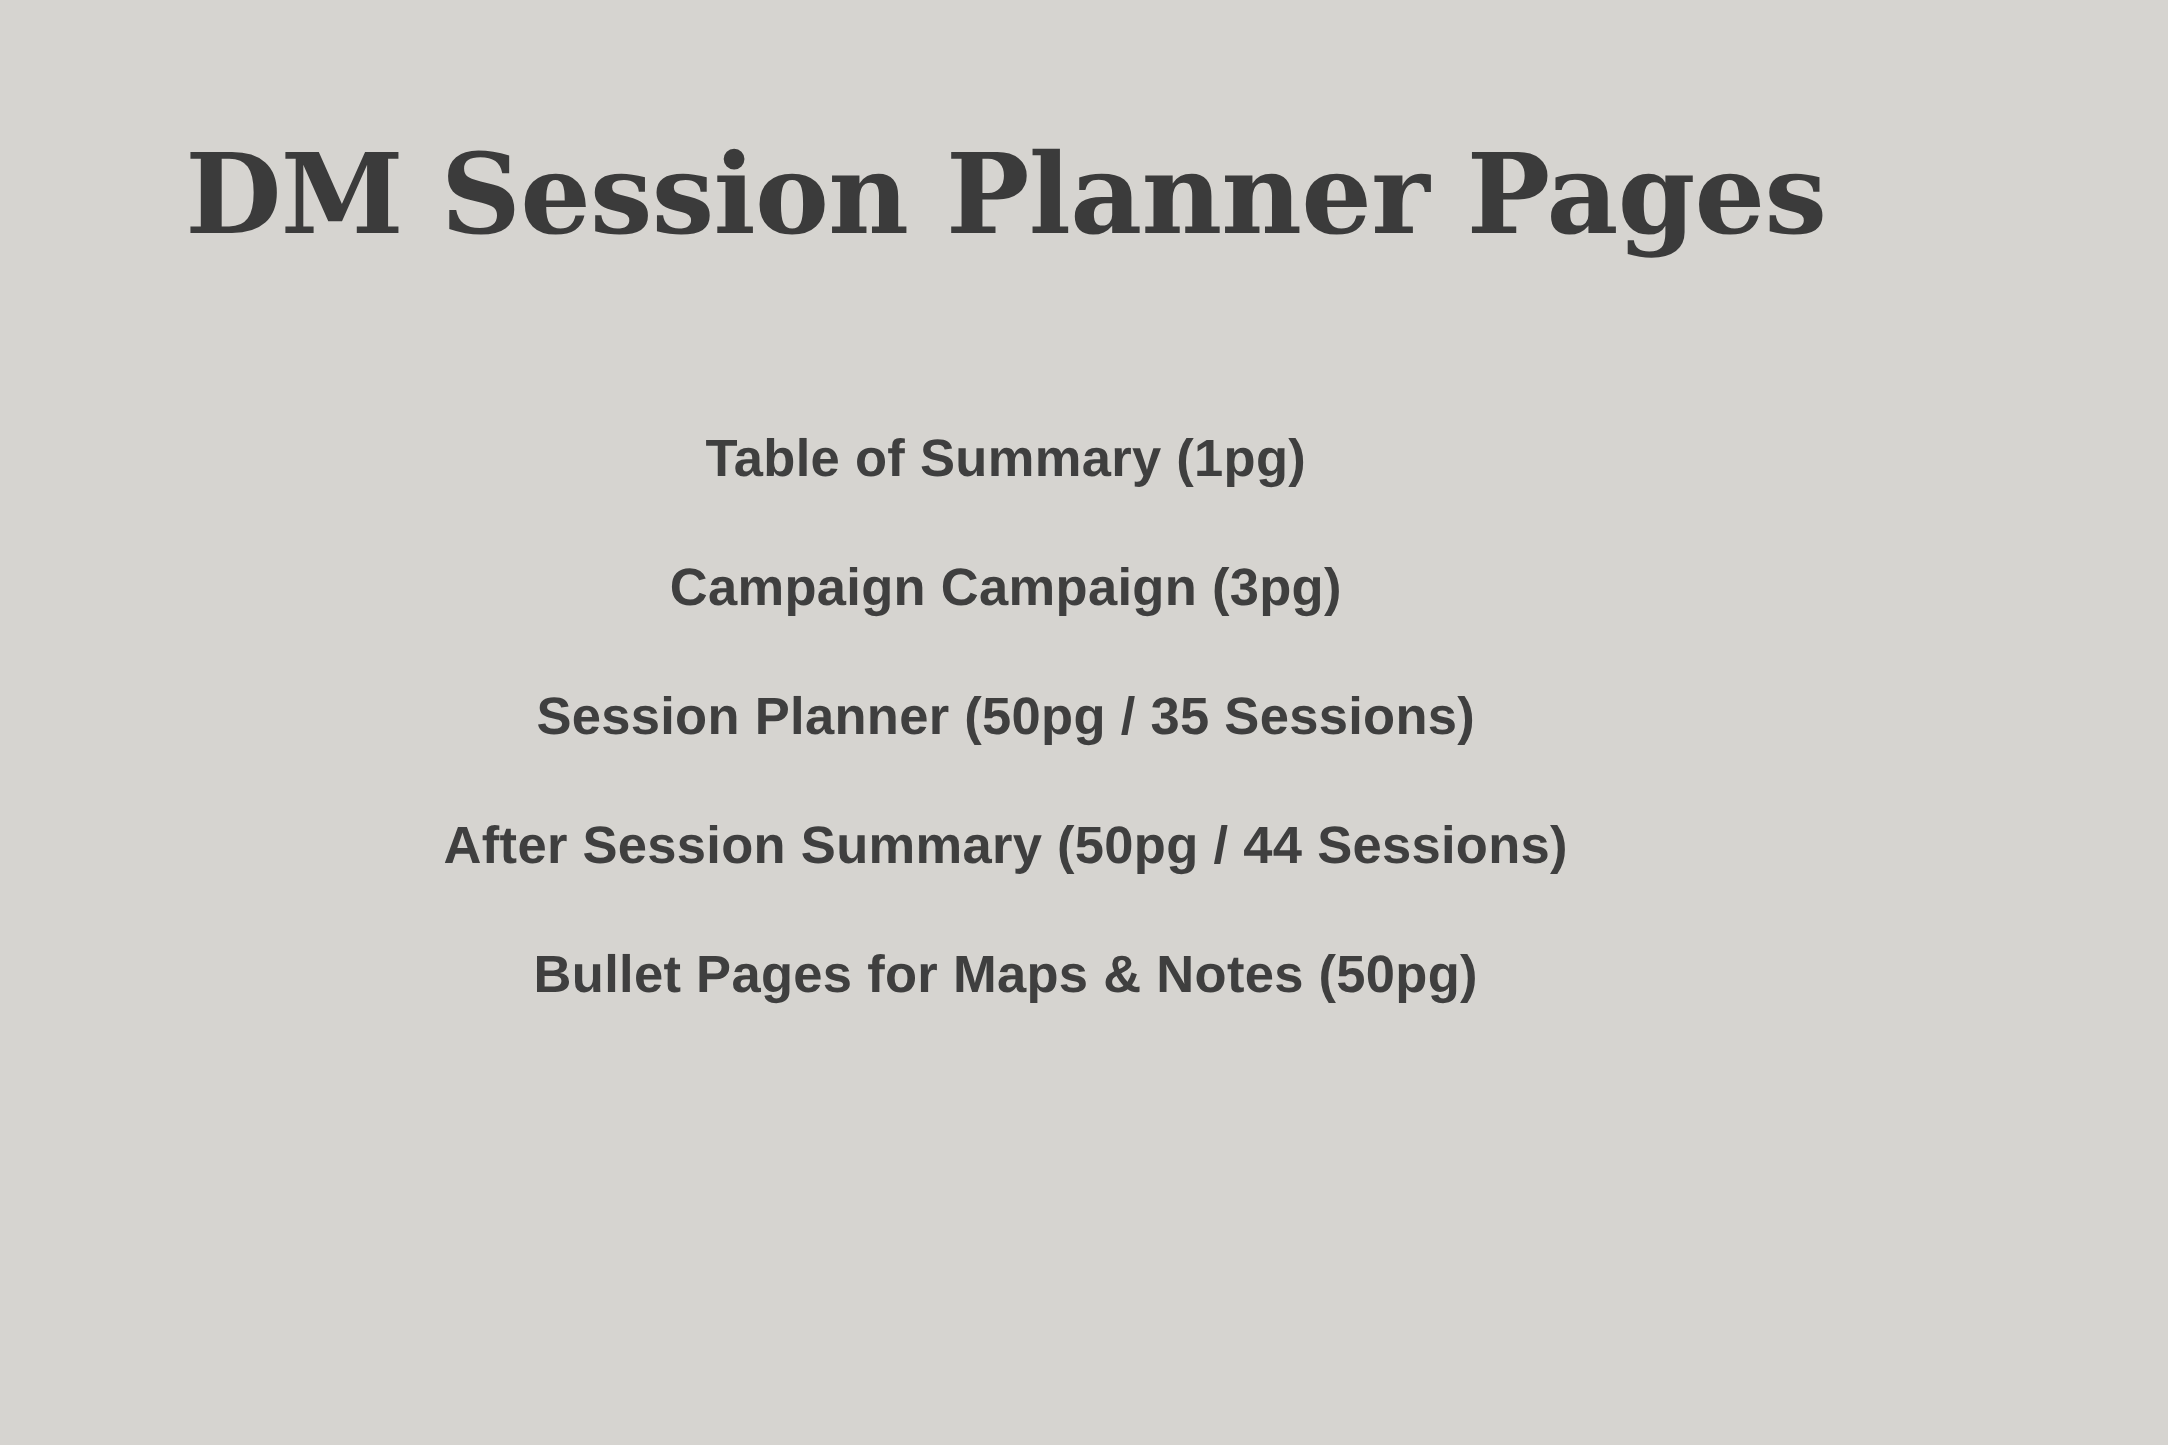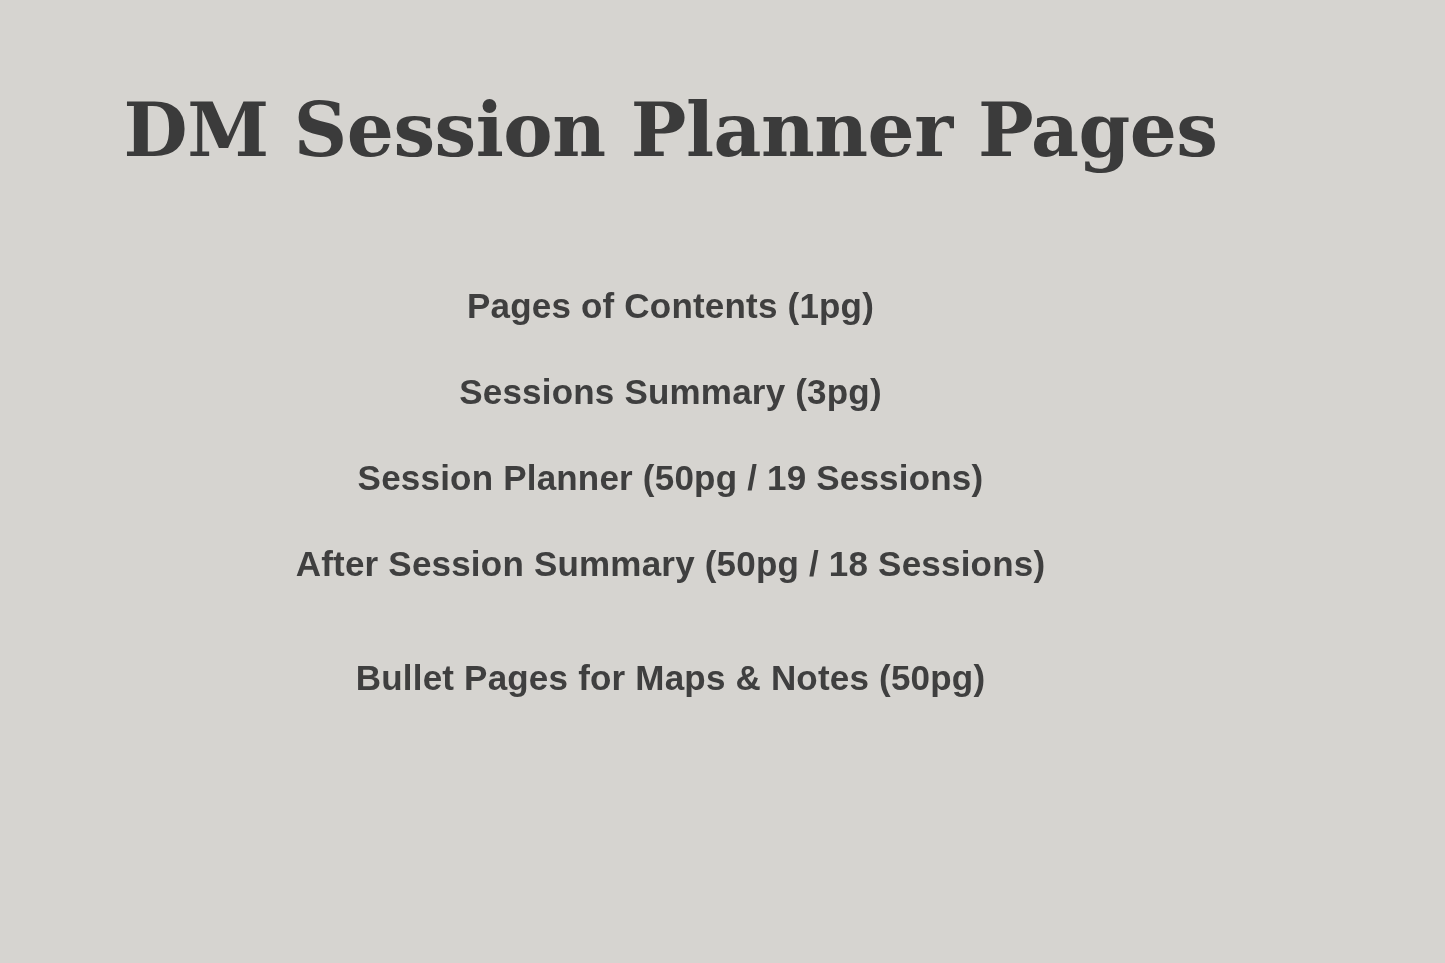--- a/index.html
+++ b/index.html
@@ -46,31 +46,30 @@
     font-weight: 700;
     color: #3f3f3f;
     letter-spacing: 0.2px;
     text-align: center;
     line-height: 1.2;
     margin-bottom: 44px;
     white-space: nowrap;
   }
   .item:last-child {
     margin-bottom: 0;
-    margin-top: 28px;
   }
 </style>
 </head>
 <body>
 
 <div class="page">
 
   <h1 class="title">DM Session Planner Pages</h1>
 
   <div class="item-list">
-    <div class="item">Pages of Contents  (1pg)</div>
-    <div class="item">Sessions Summary (3pg)</div>
-    <div class="item">Session Planner (50pg / 19 Sessions)</div>
-    <div class="item">After Session Summary (50pg / 18 Sessions)</div>
+    <div class="item">Table of Summary  (1pg)</div>
+    <div class="item">Campaign Campaign (3pg)</div>
+    <div class="item">Session Planner (50pg / 35 Sessions)</div>
+    <div class="item">After Session Summary (50pg / 44 Sessions)</div>
     <div class="item">Bullet Pages for Maps &amp; Notes (50pg)</div>
   </div>
 
 </div>
 
 </body></html>

